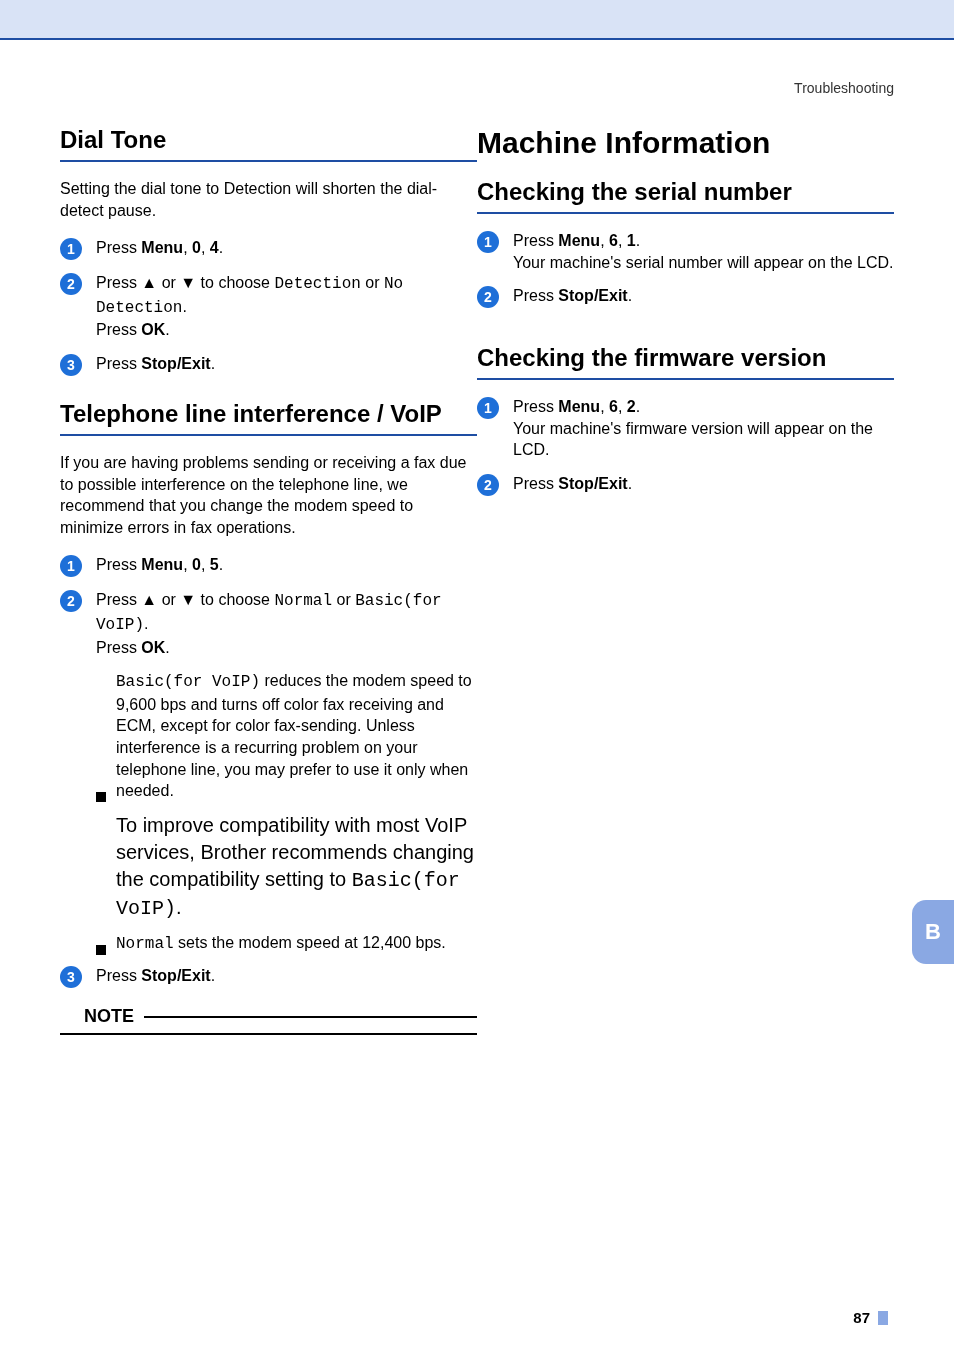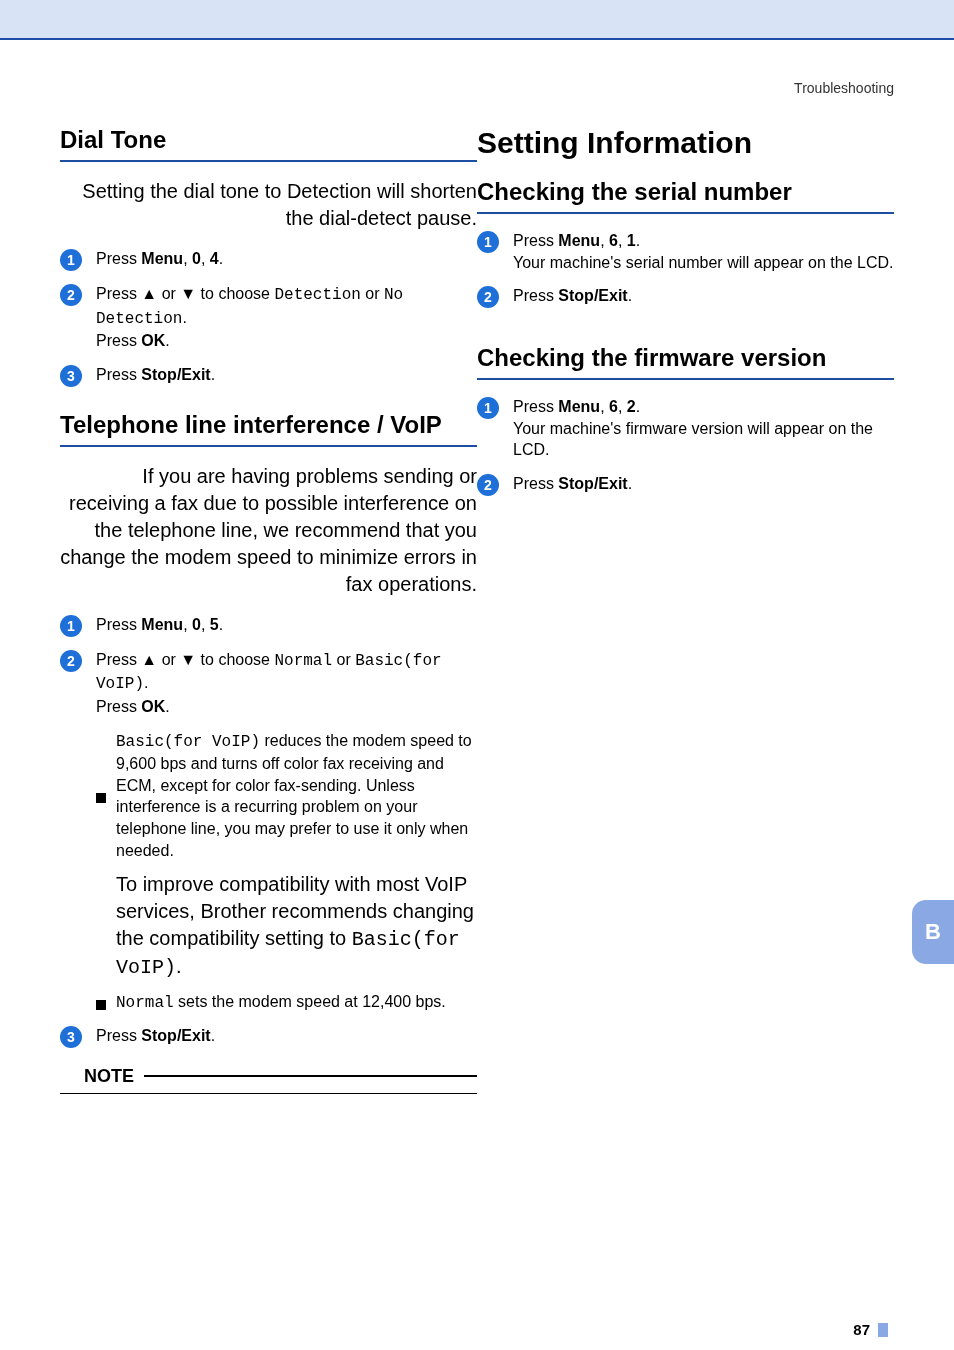--- a/index.html
+++ b/index.html
@@ -5,47 +5,47 @@
   * { box-sizing: border-box; margin: 0; padding: 0; }
   html, body { width: 954px; height: 1350px; background: #fff; font-family: Arial, Helvetica, sans-serif; color: #000; }
   .topbar { height: 40px; background: #d9e3f6; border-bottom: 2px solid #1e4ea3; }
   .page { padding: 40px 60px 30px 60px; position: relative; height: 1310px; }
   .breadcrumb { text-align: right; font-size: 14px; color: #333; margin-bottom: 30px; }
   .columns { display: flex; }
   .col { width: 50%; }
   h1 { font-size: 30px; font-weight: bold; margin-bottom: 18px; }
   h2 { font-size: 24px; font-weight: bold; margin-bottom: 6px; }
   .rule { height: 2px; background: #1e4ea3; margin-bottom: 16px; }
-  .para { font-size: 20px; line-height: 1.35; margin-bottom: 16px; text-align: right; }
+  .para { font-size: 16px; line-height: 1.35; margin-bottom: 16px; }
   .step { display: flex; align-items: flex-start; margin-bottom: 12px; }
   .step-num {
     flex: 0 0 22px; width: 22px; height: 22px; border-radius: 50%;
     background: #1e6fd8; color: #fff; font-size: 14px; font-weight: bold;
     display: flex; align-items: center; justify-content: center;
     margin-right: 14px; margin-top: 1px;
   }
   .step-body { font-size: 16px; line-height: 1.35; flex: 1; }
   .step-body b { font-weight: bold; }
   .mono { font-family: "Courier New", monospace; }
-  .sub { display: flex; align-items: center; margin: 10px 0 10px 36px; }
+  .sub { display: flex; align-items: flex-end; margin: 10px 0 10px 36px; }
   .bullet-sq { flex: 0 0 10px; width: 10px; height: 10px; background: #000; margin-right: 10px; margin-top: 5px; }
   .sub-body { font-size: 16px; line-height: 1.35; flex: 1; }
   .sub-para { margin: 10px 0 10px 56px; font-size: 20px; line-height: 1.35; }
   .note-head { display: flex; align-items: center; margin-top: 18px; margin-bottom: 6px; margin-left: 24px; }
   .note-label { font-size: 18px; font-weight: bold; margin-right: 10px; }
   .note-line { flex: 1; height: 1.5px; background: #000; }
   .note-body { font-size: 16px; line-height: 1.35; margin: 6px 0 6px 24px; }
   .note-end { height: 1.5px; background: #000; margin-top: 6px; }
   .side-tab {
     position: absolute; right: 0; top: 860px; width: 42px; height: 64px;
     background: #8aa8e3; color: #fff; font-size: 22px; font-weight: bold;
     border-top-left-radius: 14px; border-bottom-left-radius: 14px;
     display: flex; align-items: center; justify-content: center;
   }
-  .footer { position: absolute; bottom: 12px; right: 66px; display: flex; align-items: center; }
+  .footer { position: absolute; bottom: 24px; right: 66px; display: flex; align-items: center; }
   .pg { font-size: 15px; font-weight: bold; margin-right: 8px; }
   .pg-mark { width: 10px; height: 14px; background: #8aa8e3; }
   .arrow { font-family: Arial, sans-serif; }
 </style>
 </head>
 <body>
 
 <div class="topbar"></div>
 
 <div class="page">
@@ -131,21 +131,21 @@
       <div class="note-head">
         <span class="note-label">NOTE</span>
         <span class="note-line"></span>
       </div>
       <div class="note-end"></div>
 
     </div>
 
     <div class="col">
 
-      <h1>Setting Information</h1>
+      <h1>Machine Information</h1>
 
       <h2>Checking the serial number</h2>
       <div class="rule"></div>
 
       <div class="step">
         <div class="step-num">1</div>
         <div class="step-body">
           <span>Press </span><b>Menu</b><span>, </span><b>6</b><span>, </span><b>1</b><span>.</span><br>
           <span>Your machine's serial number will appear on the LCD.</span>
         </div>

